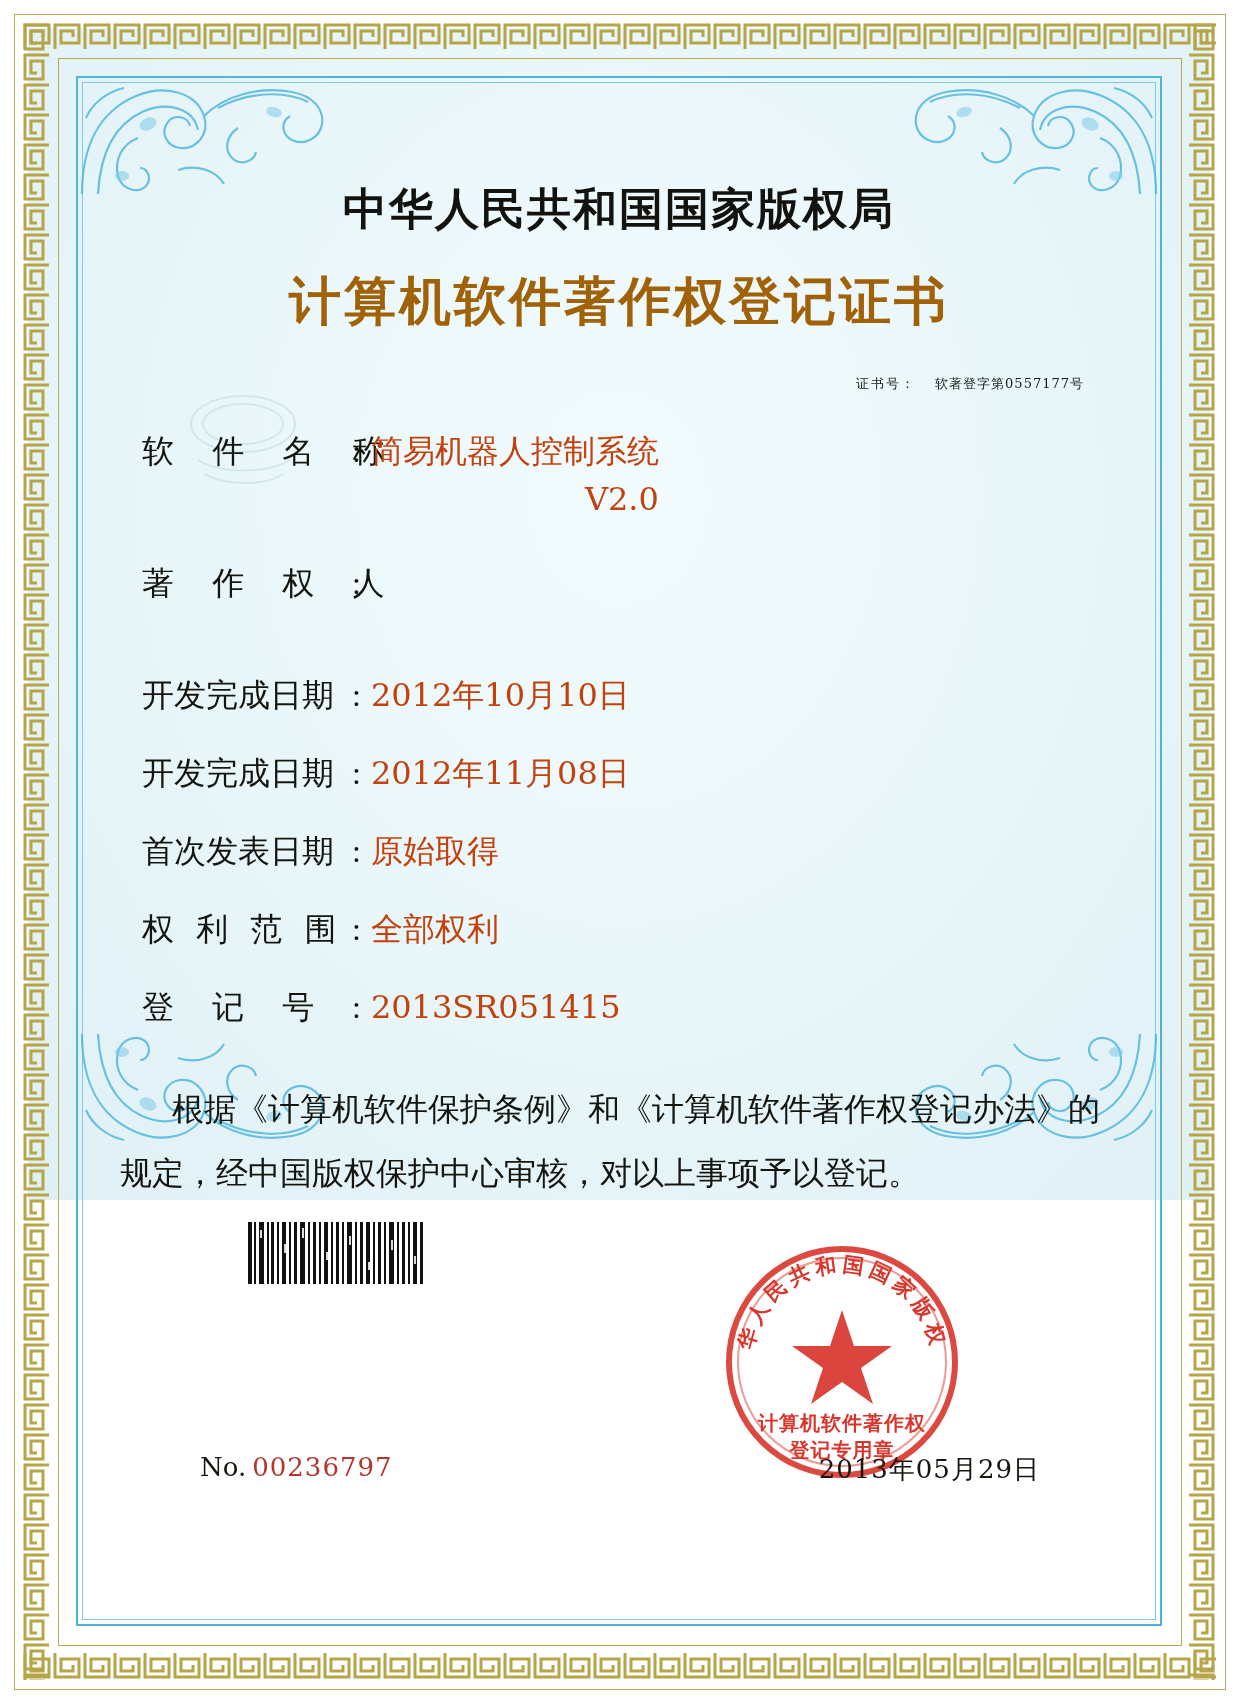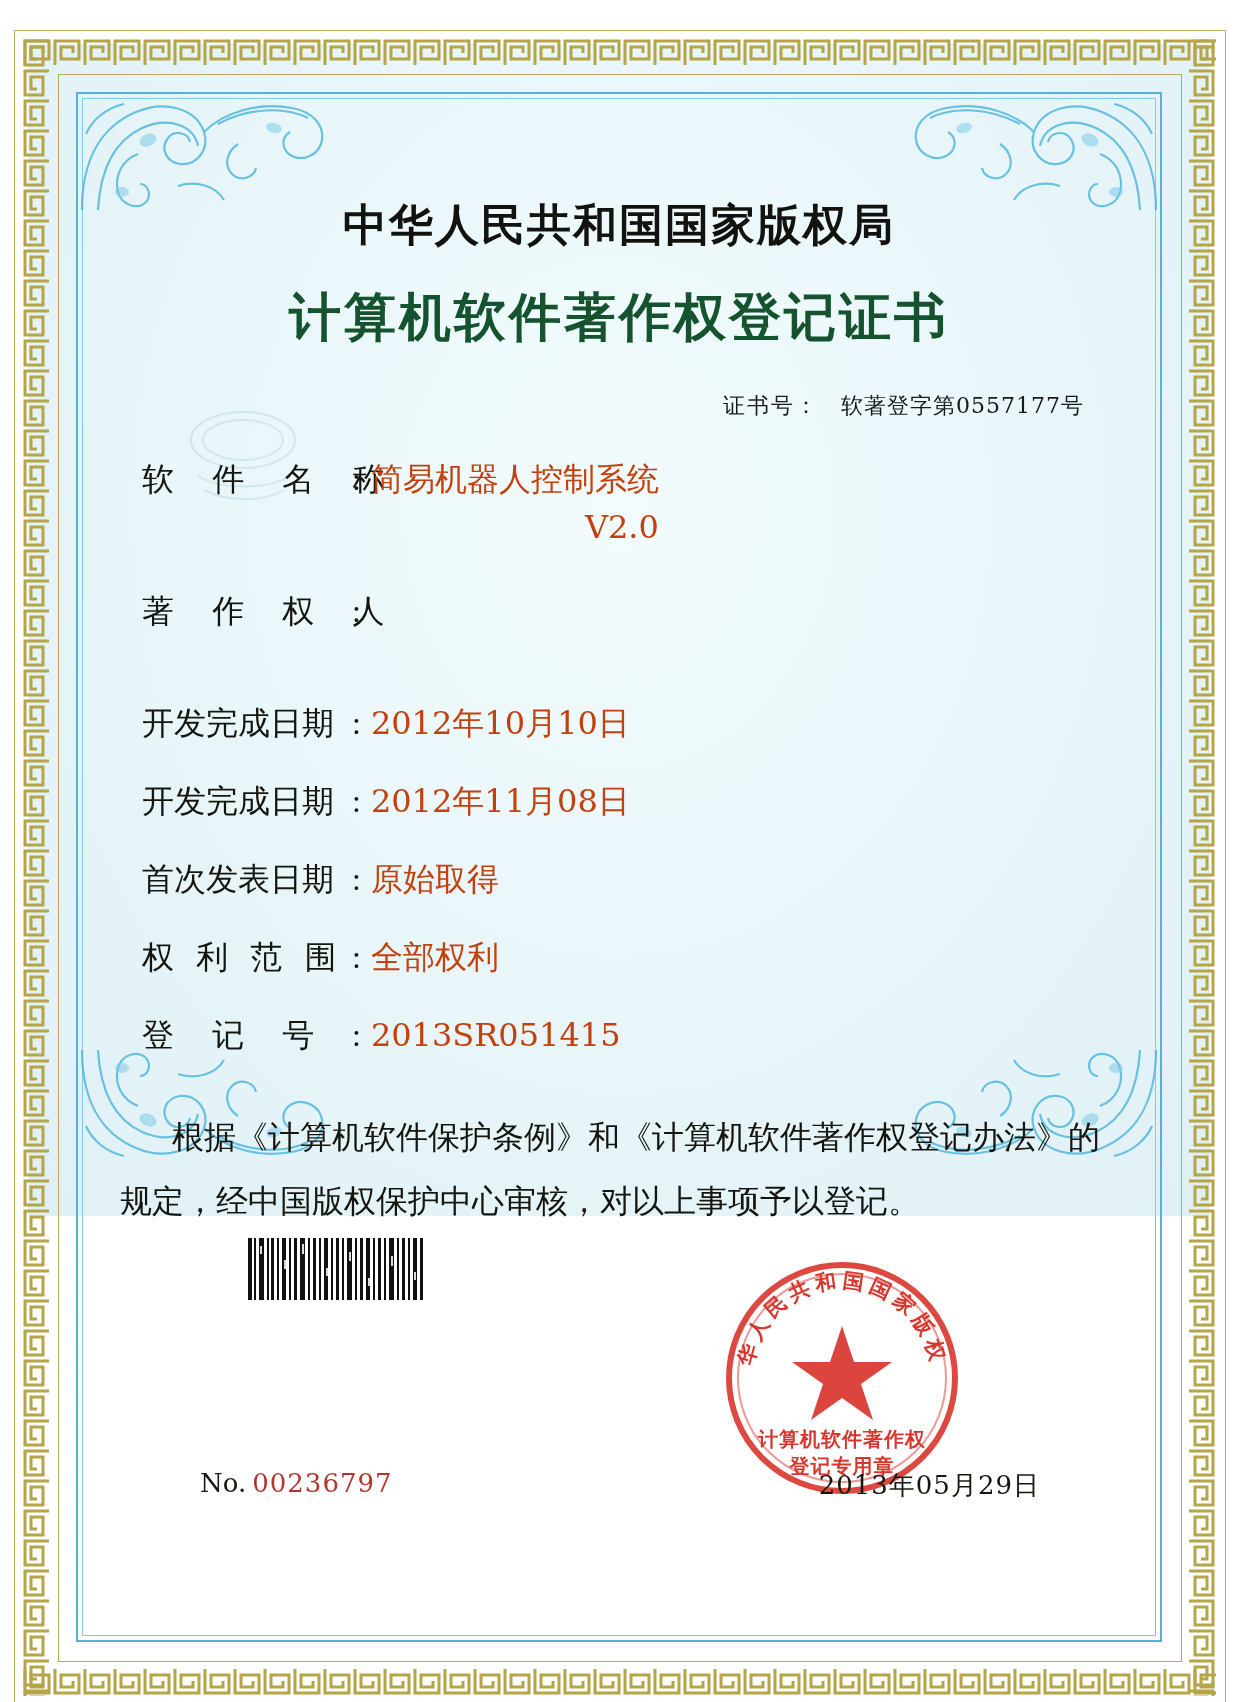--- a/index.html
+++ b/index.html
@@ -15,21 +15,20 @@
     overflow: hidden;
   }
 
   
   .certificate {
     position: absolute;
     left: 0; top: 0;
     width: 1238px;
     height: 1228px;
     background: #ffffff;
-    margin-top: 16px;
   }
 
   
   .paper-tint {
     position: absolute;
     left: 28px; top: 28px;
     right: 28px; bottom: 28px;
     background:
       radial-gradient(ellipse at 50% 40%, #f2fbfd 0%, #eaf7fa 45%, #e4f3f7 75%, #dff0f5 100%);
   }
@@ -89,30 +88,30 @@
     letter-spacing: 2px;
     color: #12120f;
     margin: 0;
   }
   .doc-title {
     text-align: center;
     font-family: "DejaVu Serif", "Liberation Serif", serif;
     font-size: 52px;
     font-weight: bold;
     letter-spacing: 3px;
-    color: #14532d;
+    color: #a16207;
     margin: 28px 0 0 0;
   }
 
   .cert-no-row {
     margin-top: 38px;
     text-align: right;
     padding-right: 44px;
     font-family: "DejaVu Serif", "Liberation Serif", serif;
-    font-size: 22px;
+    font-size: 13px;
     color: #1a1a18;
     letter-spacing: 1px;
   }
   .cert-no-row .label { letter-spacing: 2px; }
   .cert-no-row .value { margin-left: 14px; }
 
   .fields {
     margin-top: 34px;
     padding-left: 32px;
   }

